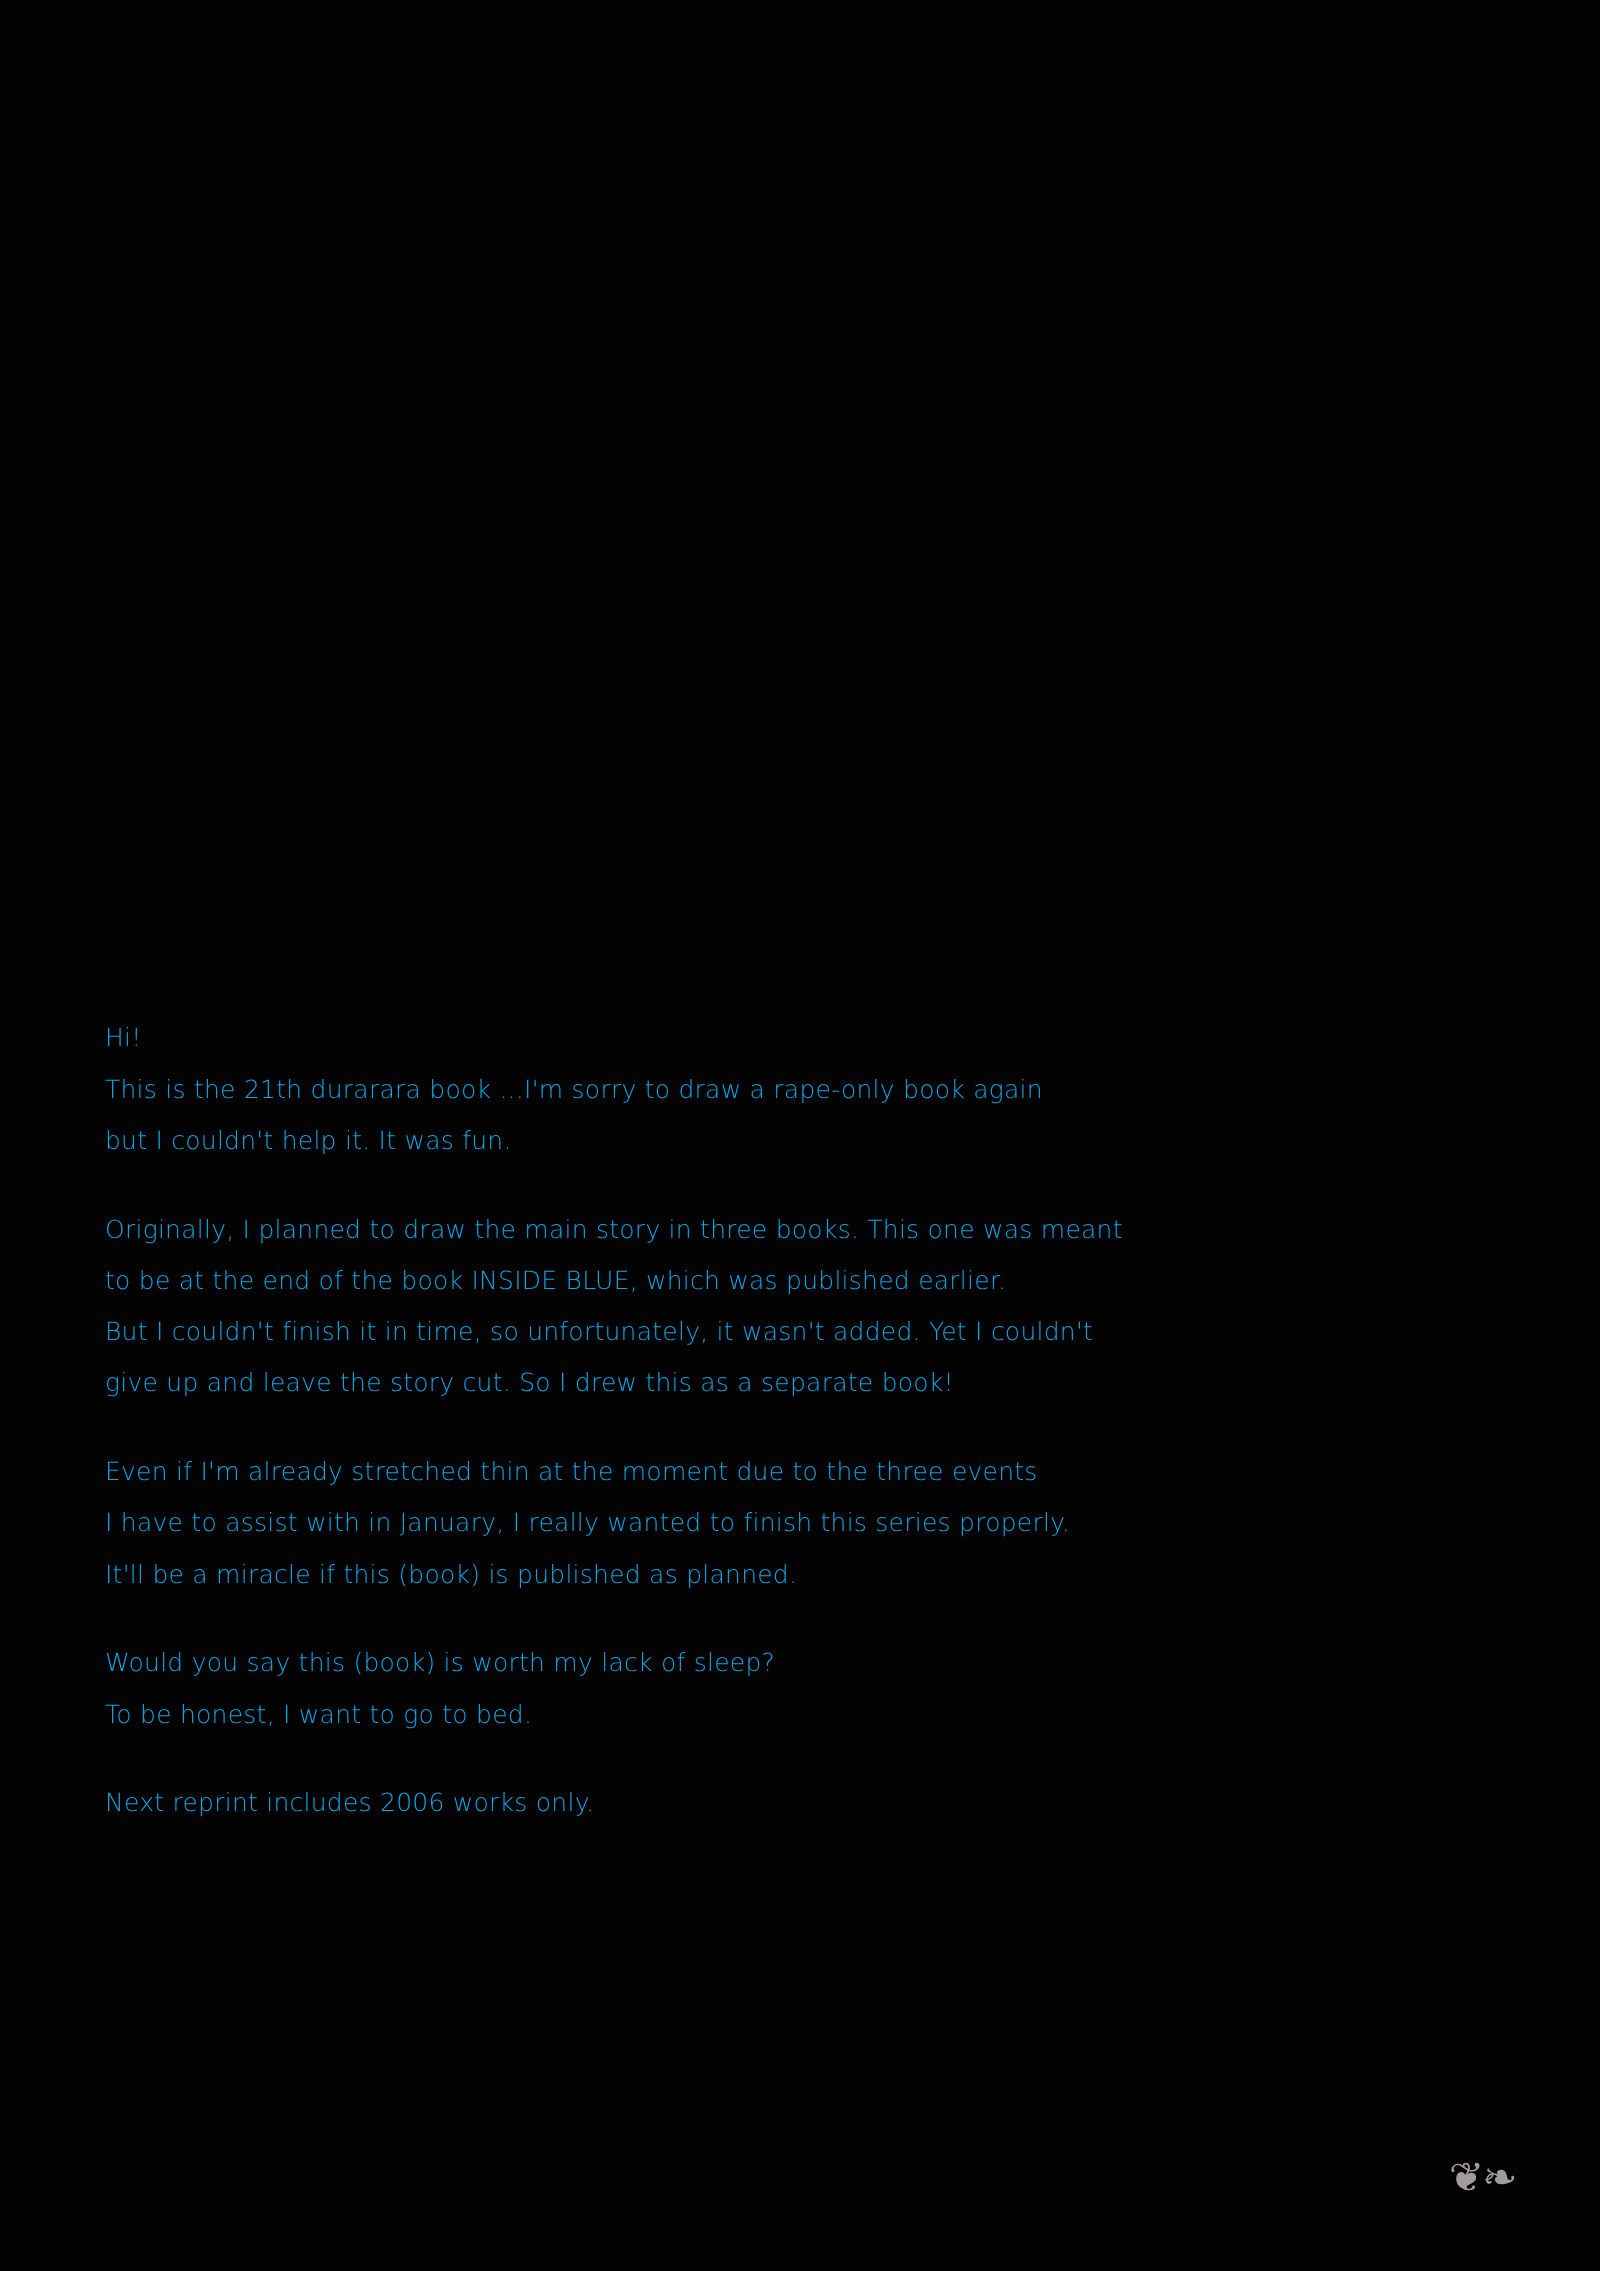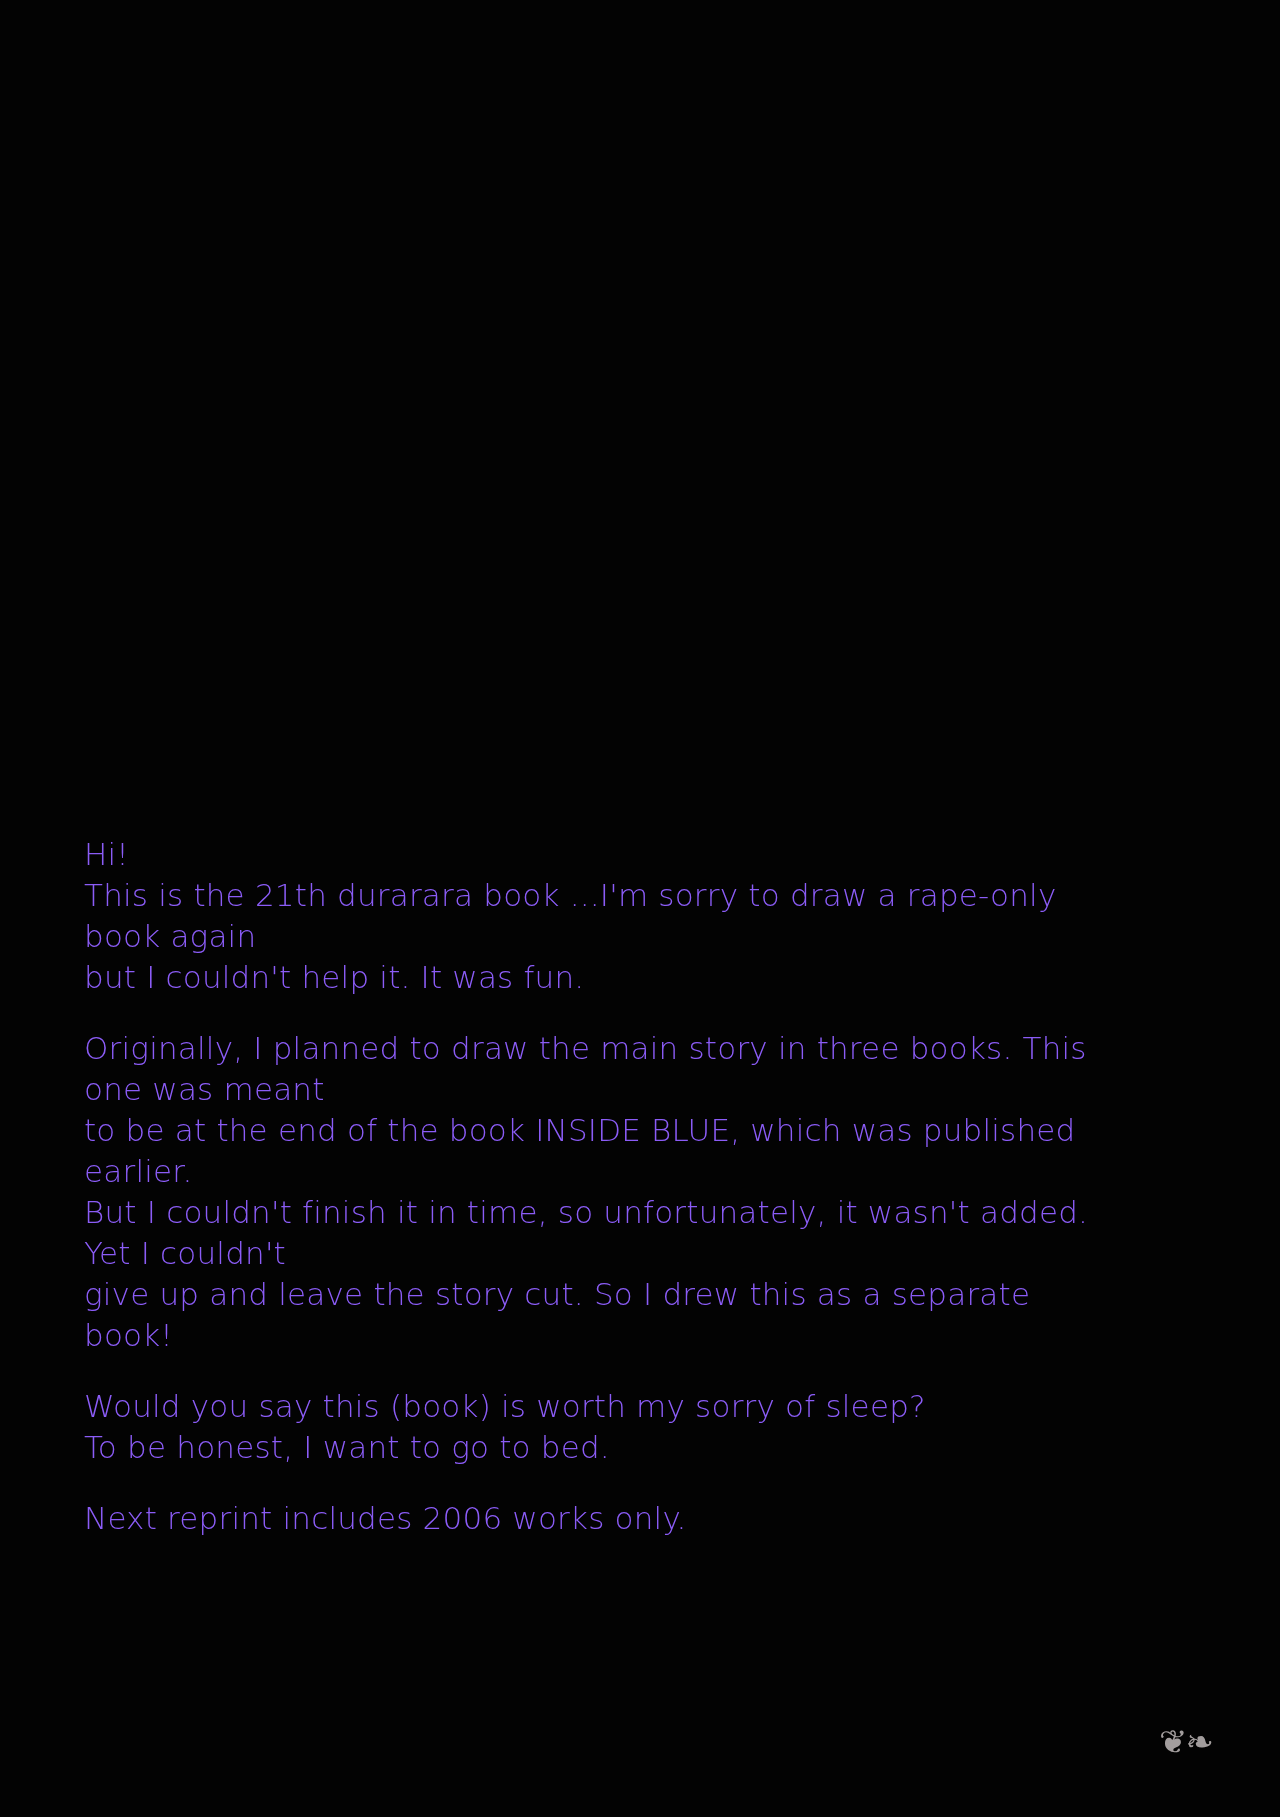--- a/index.html
+++ b/index.html
@@ -17,25 +17,25 @@
 
   .page {
     position: absolute;
     inset: 0;
     background: #030303;
   }
 
   .afterword {
     position: absolute;
     left: 84px;
-    top: 834px;
+    top: 810px;
     width: 1040px;
-    color: #8b5cf6;
+    color: #0ea5e9;
     font-family: "DejaVu Sans", sans-serif;
-    font-size: 31px;
+    font-size: 20px;
     line-height: 41px;
     letter-spacing: 0.2px;
     font-weight: 300;
   }
 
   .para {
     margin: 0 0 30px 0;
     white-space: pre-line;
   }
   .para:last-child {
@@ -60,20 +60,23 @@
 <div class="page">
 
   <div class="afterword">
     <p class="para">Hi!
 This is the 21th durarara book ...I'm sorry to draw a rape-only book again
 but I couldn't help it. It was fun.</p>
     <p class="para">Originally, I planned to draw the main story in three books. This one was meant
 to be at the end of the book INSIDE BLUE, which was published earlier.
 But I couldn't finish it in time, so unfortunately, it wasn't added. Yet I couldn't
 give up and leave the story cut. So I drew this as a separate book!</p>
-    <p class="para">Would you say this (book) is worth my sorry of sleep?
+    <p class="para">Even if I'm already stretched thin at the moment due to the three events
+I  have to assist with in January, I really wanted to finish this series properly.
+It'll be a miracle if this (book) is published as planned.</p>
+    <p class="para">Would you say this (book) is worth my lack of sleep?
 To be honest, I want to go to bed.</p>
     <p class="para">Next reprint includes 2006 works only.</p>
   </div>
 
   <div class="signature-mark">❦❧</div>
 
 </div>
 
 </body></html>

